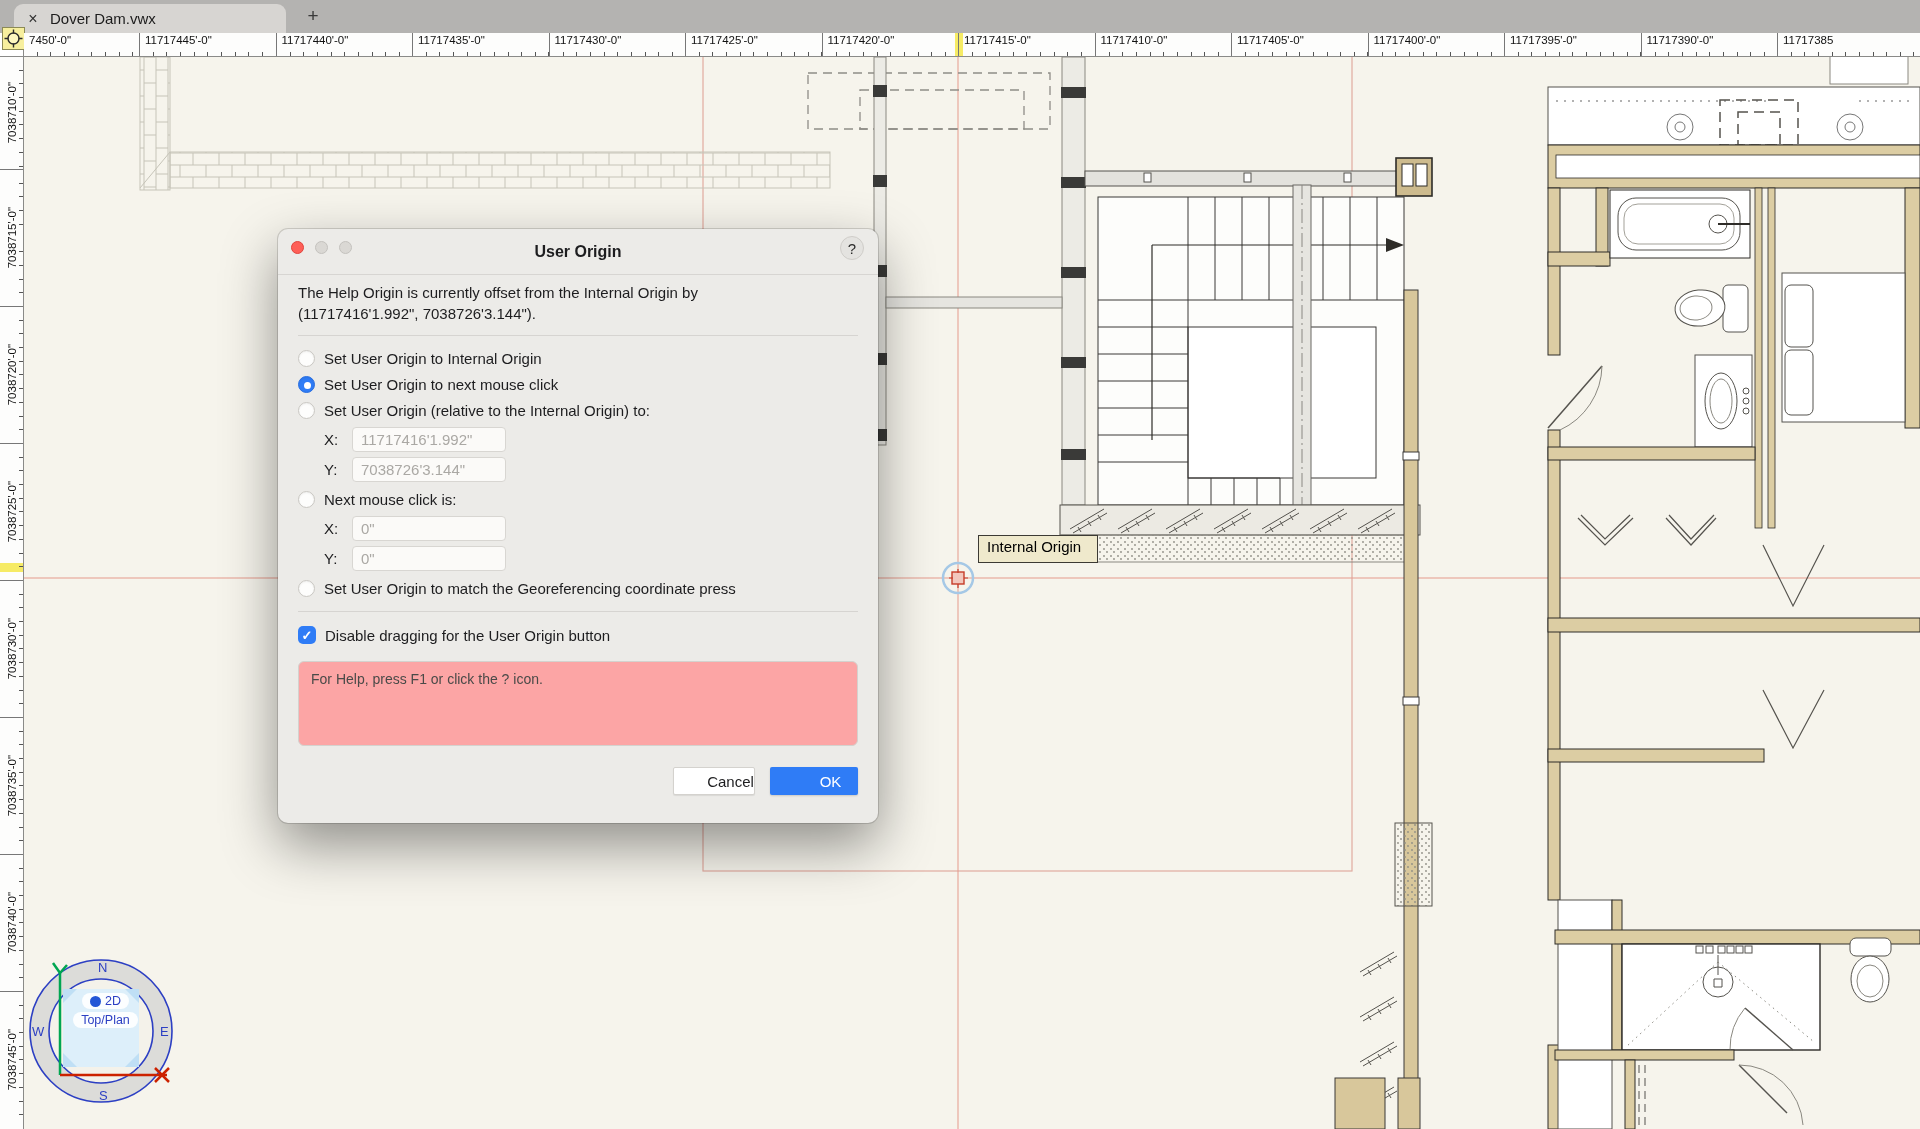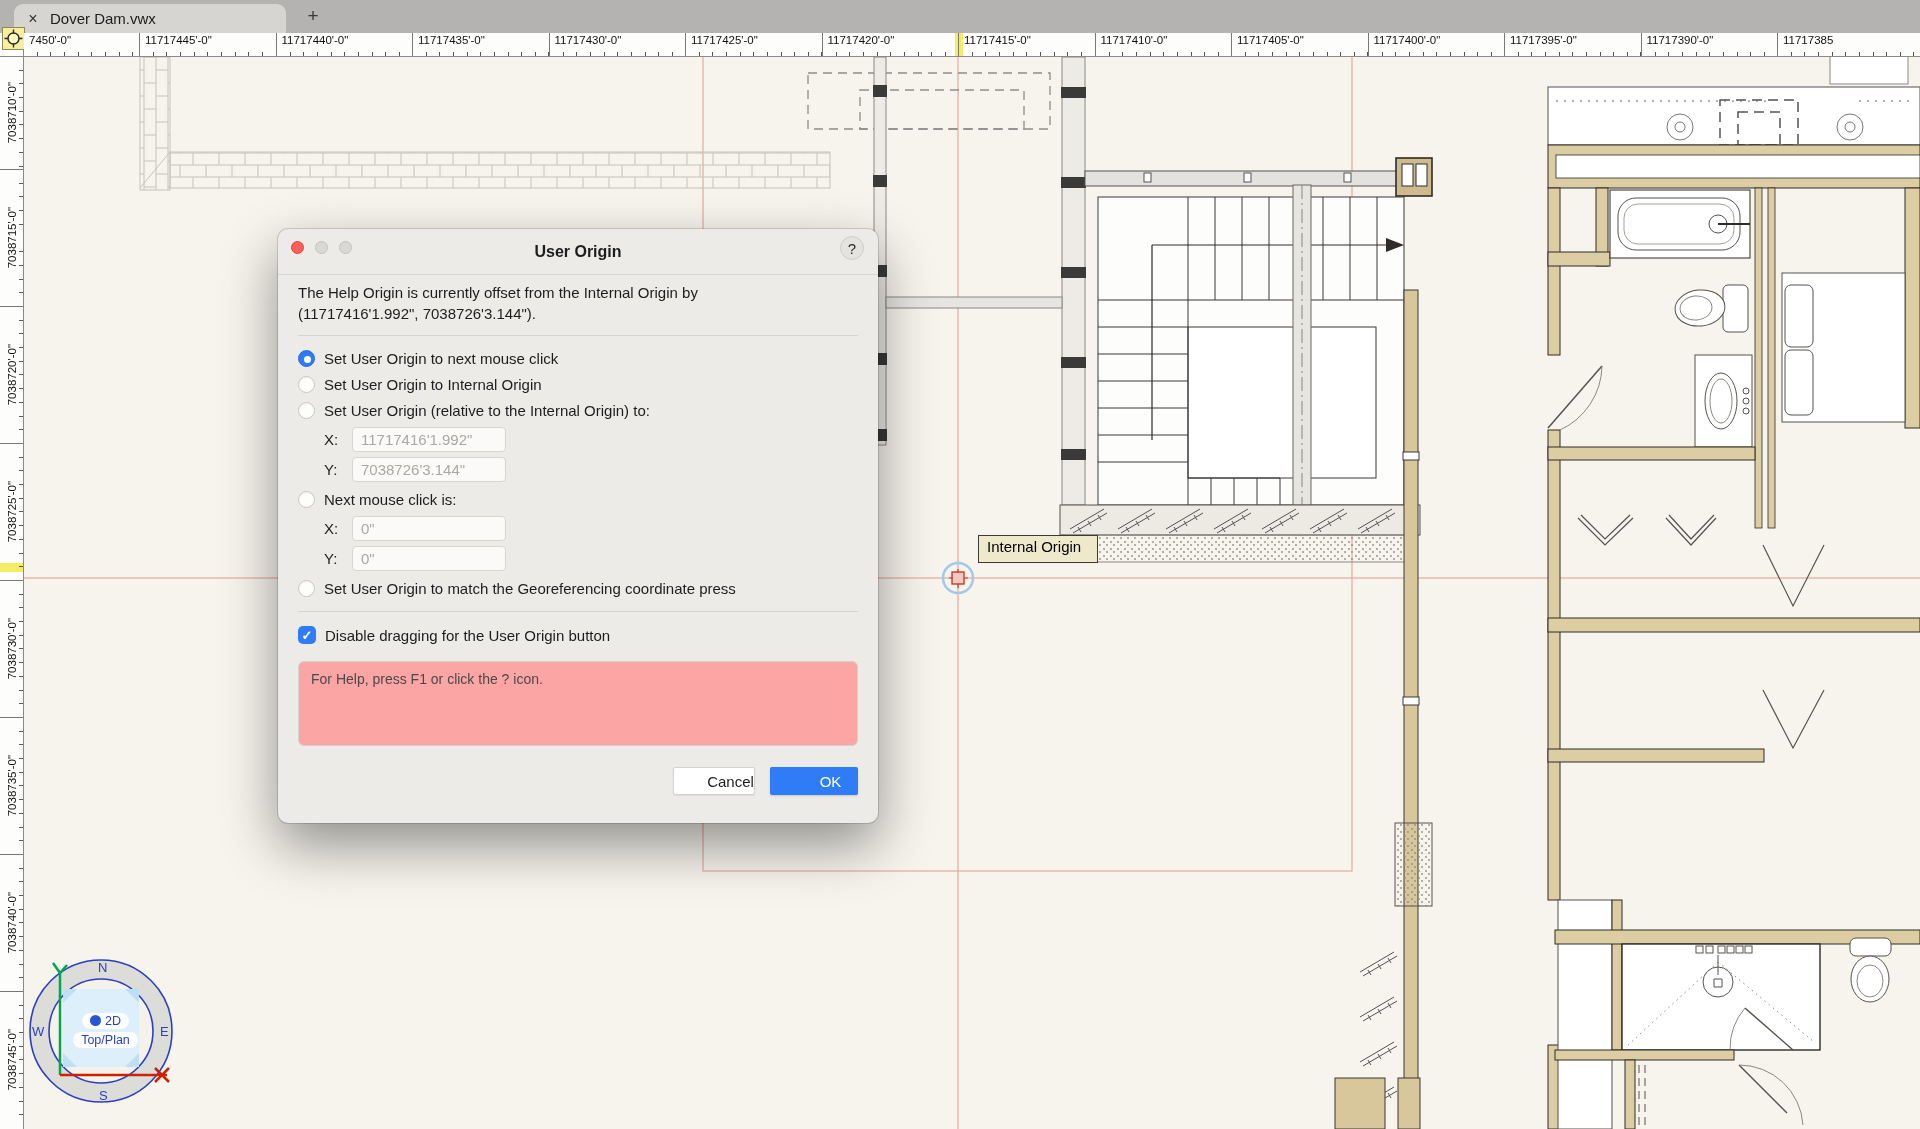--- a/index.html
+++ b/index.html
@@ -47,21 +47,21 @@
   .io-label { position:absolute; left:954px; top:478px; height:28px; padding:2px 16px 0 8px;
               background:#efe9cc; border:1px solid #3c3a34; font-size:15px; color:#000000; white-space:nowrap; }
 
   
   .compass { position:absolute; left:3px; top:900px; width:148px; height:148px; }
   .compass svg { position:absolute; left:0; top:0; }
   .cletter { position:absolute; font-size:13px; color:#2c3fc3; }
   .c-n { left:71px; top:3px; } .c-s { left:72px; top:131px; }
   .c-w { left:5px; top:67px; } .c-e { left:133px; top:67px; }
   .pills { position:absolute; left:36px; top:36px; width:85px; height:74px; display:flex;
-           flex-direction:column; align-items:center; justify-content:center; gap:3px; }
+           flex-direction:column; align-items:center; gap:3px; }
   .pill { background:rgba(255,255,255,.9); border-radius:9px; padding:1px 8px; font-size:12.5px;
           color:#2c3fc3; display:flex; align-items:center; gap:4px; white-space:nowrap; }
   .dot2d { width:11px; height:11px; border-radius:50%; background:#2456d6; display:inline-block; }
 
   
   .dialog { position:absolute; left:278px; top:218px; width:600px; height:594px; background:#ecebe8;
             border-radius:10px; box-shadow:0 22px 55px rgba(0,0,0,.42), 0 0 0 1px rgba(0,0,0,.14);
             color:#1d1d1f; font-size:15px;margin-top:11px; }
   .titlebar { position:relative; height:46px; display:flex; align-items:center; justify-content:center;
               border-bottom:1px solid #d7d5d2; }
@@ -424,26 +424,26 @@
     </div>
     <span class="title">User Origin</span>
     <span class="helpbtn">?</span>
   </div>
 
   <div class="dcontent">
     <p><span>The Help Origin is currently offset from the Internal Origin by</span><br><span>(11717416'1.992", 7038726'3.144").</span></p>
     <hr class="dhr">
 
     <div class="row">
+      <span class="radio"></span>
+      <span>Set User Origin to Internal Origin</span>
+    </div>
+    <div class="row">
       <span class="radio sel"></span>
       <span>Set User Origin to next mouse click</span>
-    </div>
-    <div class="row">
-      <span class="radio"></span>
-      <span>Set User Origin to Internal Origin</span>
     </div>
     <div class="row">
       <span class="radio"></span>
       <span>Set User Origin (relative to the Internal Origin) to:</span>
     </div>
 
     <div class="fieldrow">
       <span class="flabel">X:</span>
       <input readonly="" value="11717416'1.992&quot;" style="">
     </div>

